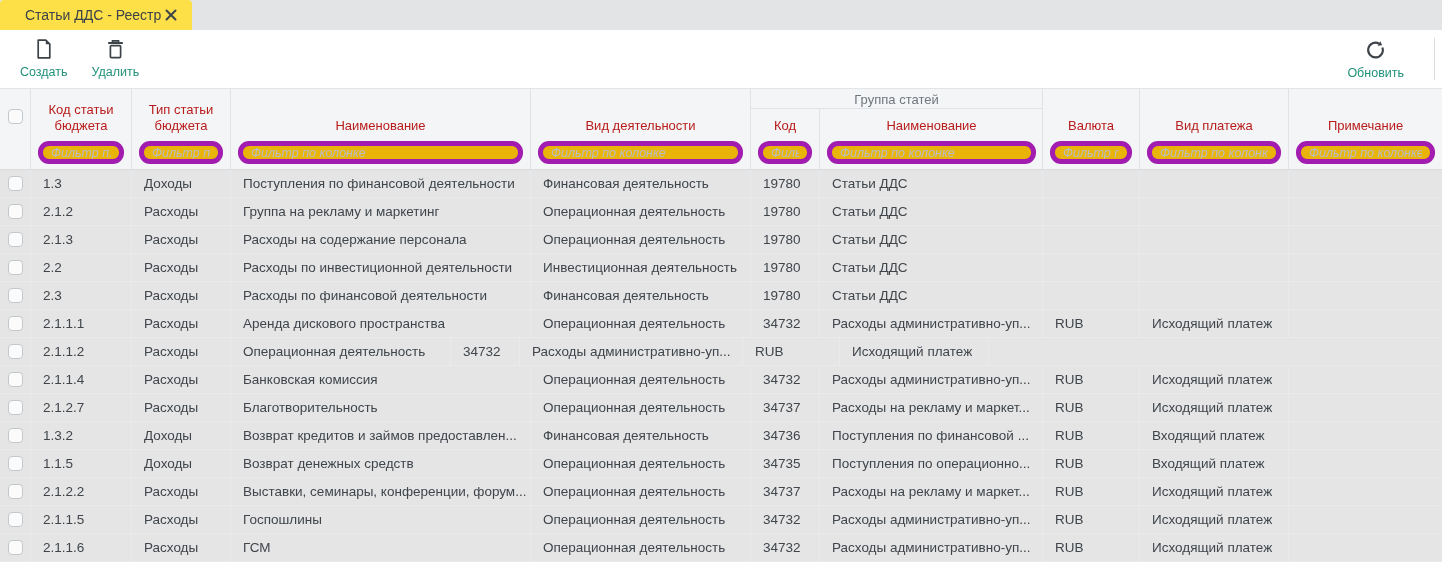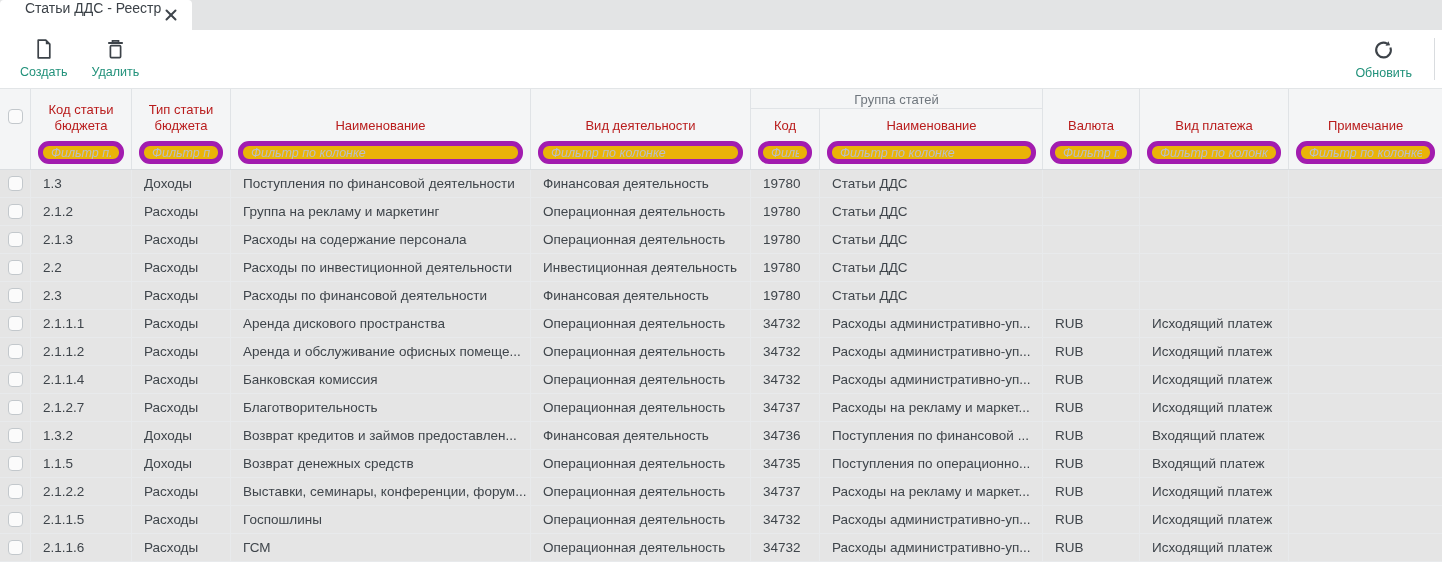--- a/index.html
+++ b/index.html
@@ -1,21 +1,21 @@
 <!DOCTYPE html>
 <html><head>
 <meta charset="utf-8">
 <style>
   * { box-sizing: border-box; margin: 0; padding: 0; }
   html,body { width:1442px; height:565px; overflow:hidden; background:#fff;
               font-family:"Liberation Sans", sans-serif; }
 
   
   .tabbar { height:30px; background:#e3e4e5; display:flex; align-items:stretch; }
-  .tab { background:#ffffff; display:flex; gap:4px;
+  .tab { background:#fde047; display:flex; align-items:center; gap:4px;
          padding:0 15px 0 25px; border-radius:4px 4px 0 0; cursor:pointer; }
   .tab-title { font-size:14px; color:#3c4248; white-space:nowrap; }
   .tab-close { display:flex; align-items:center; }
 
   
   .toolbar { height:58px; background:#ffffff; display:flex; align-items:center;
              padding:0 7px 0 20px; }
   .tool-btn { display:flex; flex-direction:column; align-items:center; justify-content:center;
               gap:3px; margin-right:24px; cursor:pointer; background:none; border:none; }
   .tool-btn .lbl { font-size:12.5px; color:#21917a; white-space:nowrap; }
@@ -93,21 +93,21 @@
     <span>
       <svg width="17" height="20" viewBox="0 0 17 20">
         <path d="M5.5 3.8 V1.8 H11.5 V3.8" fill="none" stroke="#3d4349" stroke-width="1.7"></path>
         <line x1="1.2" y1="4" x2="15.8" y2="4" stroke="#3d4349" stroke-width="2"></line>
         <rect x="3.4" y="6.6" width="10.2" height="12" rx="1" fill="none" stroke="#3d4349" stroke-width="1.7"></rect>
       </svg>
     </span>
     <span class="lbl">Удалить</span>
   </button>
   <div class="spacer"></div>
-  <button class="tool-btn" style="margin-right:8px;">
+  <button class="tool-btn" style="margin-right:16px;">
     <span>
       <svg width="21" height="21" viewBox="0 0 20 20">
         <path d="M16.58 8.11 A7 7 0 1 1 13.5 4.44" fill="none" stroke="#3d4349" stroke-width="2"></path>
         <polygon points="16.3,6.0 14.6,2.2 11.9,6.4" fill="#3d4349"></polygon>
       </svg>
     </span>
     <span class="lbl">Обновить</span>
   </button>
   <div class="tool-sep"></div>
 </div>
@@ -243,21 +243,20 @@
       <div class="td c7">RUB</div>
       <div class="td c8">Исходящий платеж</div>
       <div class="td c9"></div>
     </div>
     <div class="tr">
       <div class="td c0 td-check">
         <div class="checkbox"></div>
       </div>
       <div class="td c1">2.1.1.2</div>
       <div class="td c2">Расходы</div>
-      <div class="td c3">Аренда и обслуживание офисных помеще...</div>
       <div class="td c4">Операционная деятельность</div>
       <div class="td c5">34732</div>
       <div class="td c6">Расходы административно-уп...</div>
       <div class="td c7">RUB</div>
       <div class="td c8">Исходящий платеж</div>
       <div class="td c9"></div>
     </div>
     <div class="tr">
       <div class="td c0 td-check">
         <div class="checkbox"></div>

